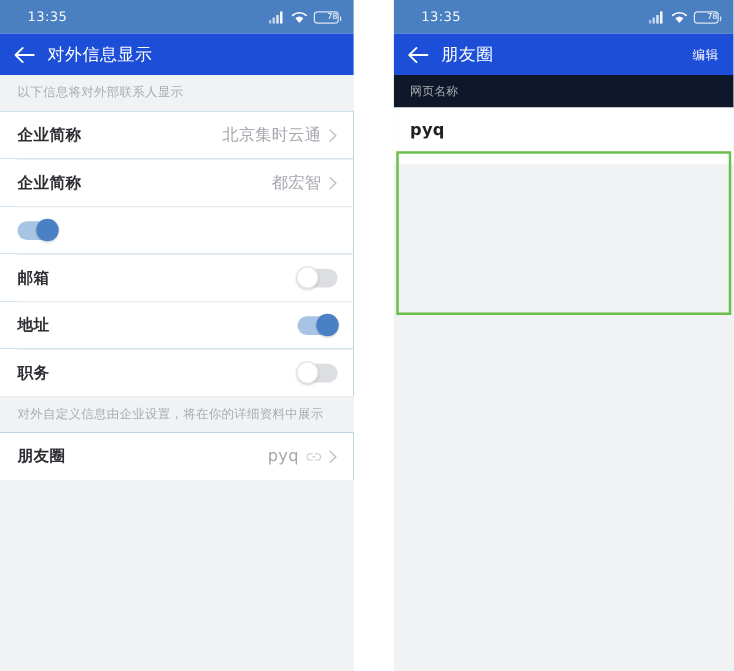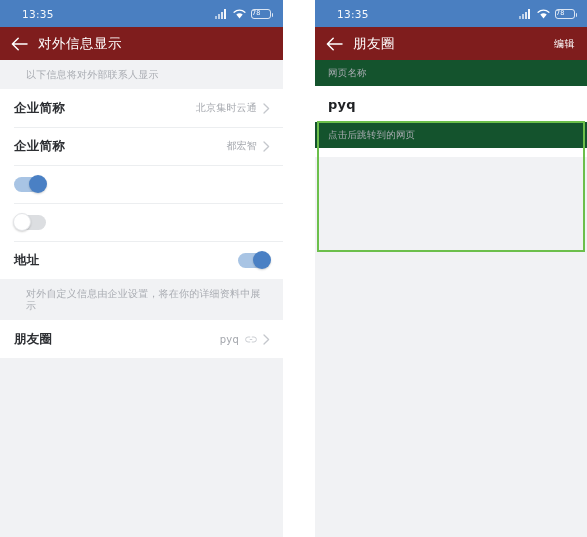--- a/index.html
+++ b/index.html
@@ -59,21 +59,21 @@
   }
   .ic-wifi { display: block; }
   .battery {
     width: 20px;
     height: 10px;
     border: 1.2px solid rgba(255,255,255,.8);
     border-radius: 3px;
     position: relative;
     display: flex;
     align-items: center;
-    justify-content: flex-start;
+    justify-content: flex-end;
     box-sizing: border-box;
   }
   .battery:after {
     content: "";
     position: absolute;
     right: -3px;
     top: 3px;
     width: 1.5px;
     height: 4px;
     background: rgba(255,255,255,.8);
@@ -81,21 +81,21 @@
   }
   .battery-num {
     font-size: 6.5px;
     color: #ffffff;
     line-height: 1;
   }
 
   
   .titlebar {
     height: 33px;
-    background: #7f1d1d;
+    background: #1d4ed8;
     display: flex;
     align-items: center;
     padding: 0 12px 0 10px;
     box-sizing: border-box;
   }
   .back-arrow {
     width: 18px;
     height: 18px;
     flex: 0 0 auto;
     display: flex;
@@ -122,21 +122,21 @@
   
   .sheet {
     background: #f1f2f4;
     height: calc(537px - 60px);
     overflow: hidden;
   }
   .section-note {
     background: #f1f2f4;
     color: #a9acb2;
     font-size: 10px;
-    padding: 9px 14px 8px 26px;
+    padding: 9px 14px 8px 14px;
     letter-spacing: .2px;
     line-height: 1.2;
   }
   .rows {
     background: #0369a1;
   }
   .row {
     height: 38px;
     display: flex;
     align-items: center;
@@ -162,21 +162,21 @@
     letter-spacing: .3px;
     flex: 1 1 auto;
   }
   .row-right {
     display: flex;
     align-items: center;
     gap: 6px;
     flex: 0 0 auto;
   }
   .row-value {
-    font-size: 10px;
+    font-size: 13px;
     color: #a4a7ad;
     letter-spacing: .2px;
   }
   .chev {
     color: #c4c7cc;
     font-size: 12px;
     line-height: 1;
     display: block;
   }
   .link-icon {
@@ -201,21 +201,21 @@
     border-radius: 50%;
     box-shadow: 0 1px 2px rgba(0,0,0,.18);
   }
   .toggle.on  { background: #a8c4e4; }
   .toggle.on .knob  { right: -1px; background: #4a80c4; }
   .toggle.off { background: #dcdee1; }
   .toggle.off .knob { left: -1px; background: #ffffff; border: 1px solid #e3e5e8; box-sizing: border-box; }
 
   
   .field-head {
-    background: #14532d;
+    background: #0f172a;
     color: #a9acb2;
     font-size: 9.5px;
     padding: 7px 13px 6px 13px;
     letter-spacing: .2px;
   }
   .field-value-row {
     background: #ffffff;
     height: 36px;
     display: flex;
     align-items: center;
@@ -314,32 +314,39 @@
           </span>
         </div>
 
         <div class="row">
           <span class="toggle on">
               <span class="knob"></span>
             </span>
         </div>
 
         <div class="row">
+          <span class="row-label">邮箱</span>
           <span class="toggle off">
               <span class="knob"></span>
             </span>
         </div>
 
         <div class="row">
           <span class="row-label">地址</span>
           <span class="toggle on">
               <span class="knob"></span>
             </span>
         </div>
 
+        <div class="row">
+          <span class="row-label">职务</span>
+          <span class="toggle off">
+              <span class="knob"></span>
+            </span>
+        </div>
 
       </div>
 
       <div class="section-note">对外自定义信息由企业设置，将在你的详细资料中展示</div>
 
       <div class="rows">
         <div class="row">
           <span class="row-label">朋友圈</span>
           <span class="row-right">
             <span class="row-value">pyq</span>
@@ -389,20 +396,19 @@
       <span class="titlebar-action">编辑</span>
     </div>
 
     <div class="right-body">
 
       <div class="field-head">网页名称</div>
       <div class="field-value-row">
         <span class="field-value">pyq</span>
       </div>
 
-      <div class="field-head">点击后跳转到的网页</div>
       <div class="field-tail"></div>
 
       <div class="highlight-box"></div>
     </div>
   </div>
 
 </div>
 
 </body></html>

